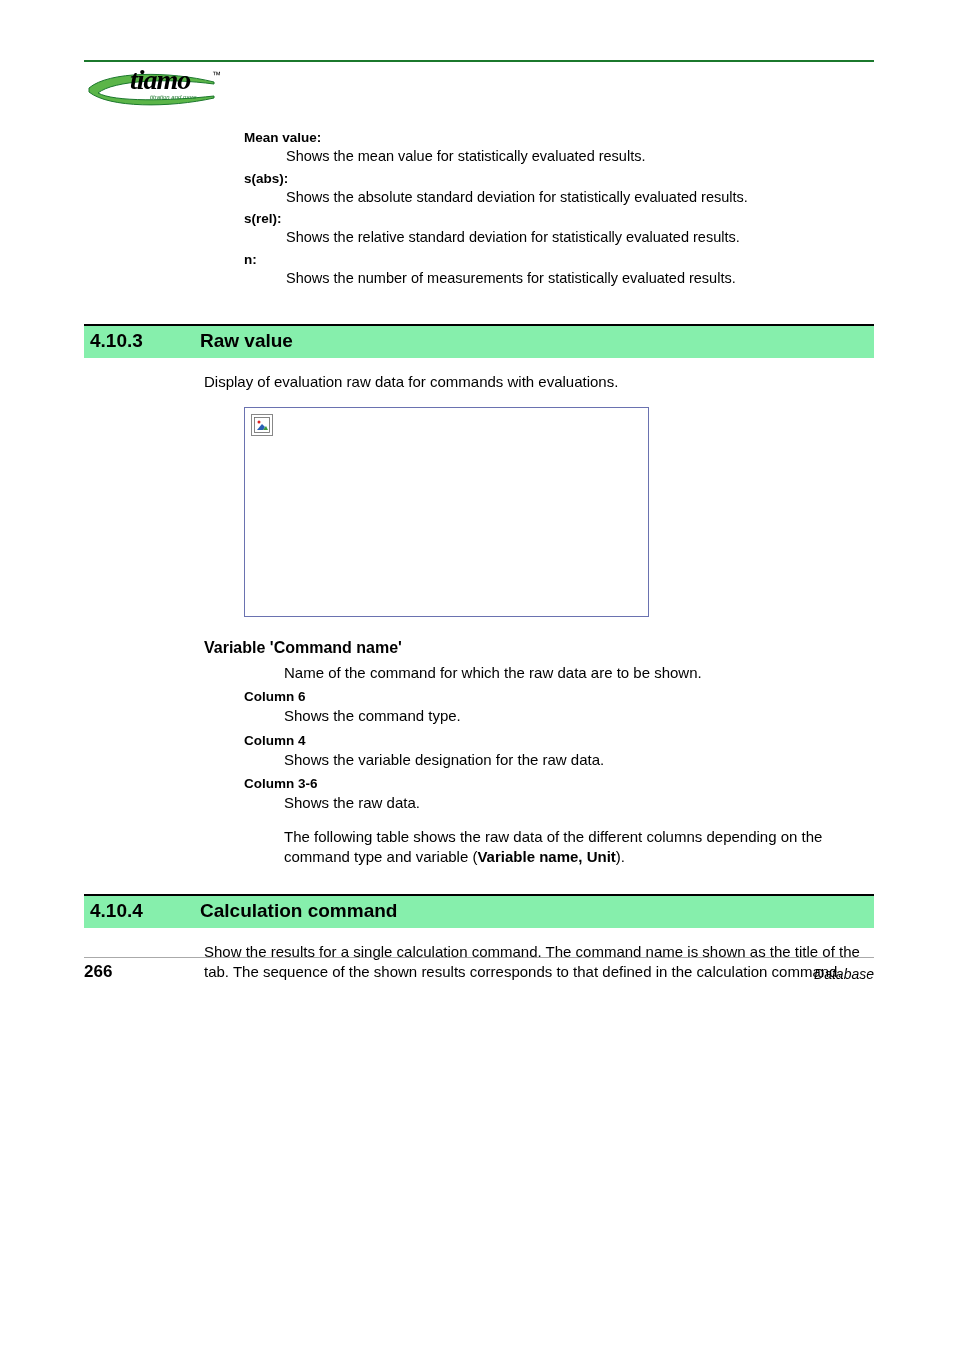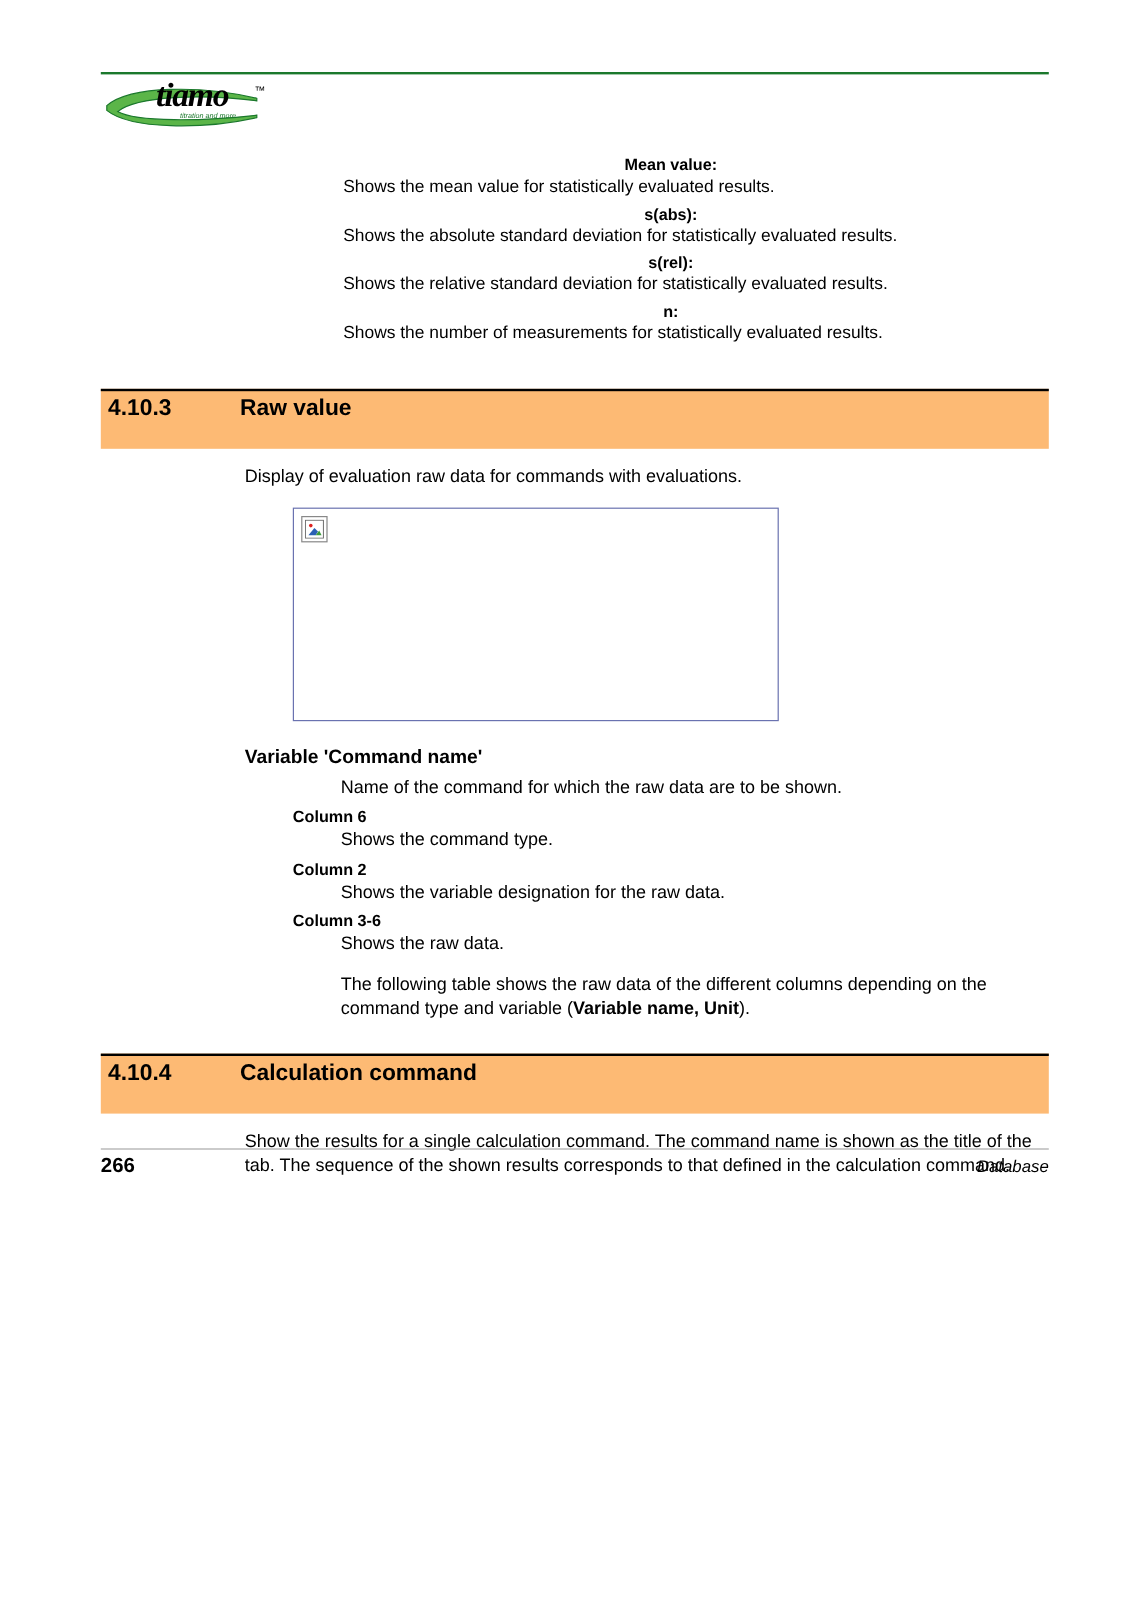--- a/index.html
+++ b/index.html
@@ -66,36 +66,35 @@
   }
   .content {
     margin-left: 160px;
     margin-top: 18px;
   }
   .dl-row { }
   .dl-term {
     font-weight: 700;
     font-size: 13.5px;
     margin-top: 4px;
-    text-align: center;
   }
   .dl-desc {
     font-size: 14.5px;
     margin-left: 42px;
     margin-top: 2px;
     margin-bottom: 2px;
     line-height: 1.35;
   }
   .section-head {
     margin-top: 34px;
     border-top: 2px solid #000;
-    background: #fdba74;
+    background: #86efac;
     display: flex;
     align-items: baseline;
-    padding: 4px 0 22px 0;
+    padding: 4px 0 6px 0;
   }
   .section-number {
     font-family: Verdana, Arial, sans-serif;
     font-weight: 900;
     font-size: 19px;
     width: 110px;
     padding-left: 6px;
   }
   .section-title {
     font-family: Verdana, Arial, sans-serif;
@@ -152,21 +151,21 @@
     margin-top: 2px;
     line-height: 1.35;
   }
   .footer {
     position: absolute;
     left: 84px;
     right: 80px;
     bottom: 50px;
     display: flex;
     justify-content: space-between;
-    align-items: center;
+    align-items: flex-end;
     border-top: 1px solid #aaa;
     padding-top: 4px;
   }
   .page-num {
     font-weight: 700;
     font-size: 17px;
   }
   .footer-label {
     font-style: italic;
     font-size: 14px;
@@ -228,21 +227,21 @@
       </svg>
     </div>
   </div>
 
   <div class="subhead">Variable 'Command name'</div>
   <div class="indent">Name of the command for which the raw data are to be shown.</div>
 
   <div class="col-term">Column 6</div>
   <div class="col-desc">Shows the command type.</div>
 
-  <div class="col-term">Column 2</div>
+  <div class="col-term">Column 4</div>
   <div class="col-desc">Shows the variable designation for the raw data.</div>
 
   <div class="col-term">Column 3-6</div>
   <div class="col-desc">Shows the raw data.</div>
 
   <div class="col-desc" style="margin-top:14px;">
     <span>The following table shows the raw data of the different columns depending on the command type and variable (</span><span class="emph-var">Variable name, Unit</span><span>).</span>
   </div>
 
   <div class="section-head" style="margin-top:26px;">

